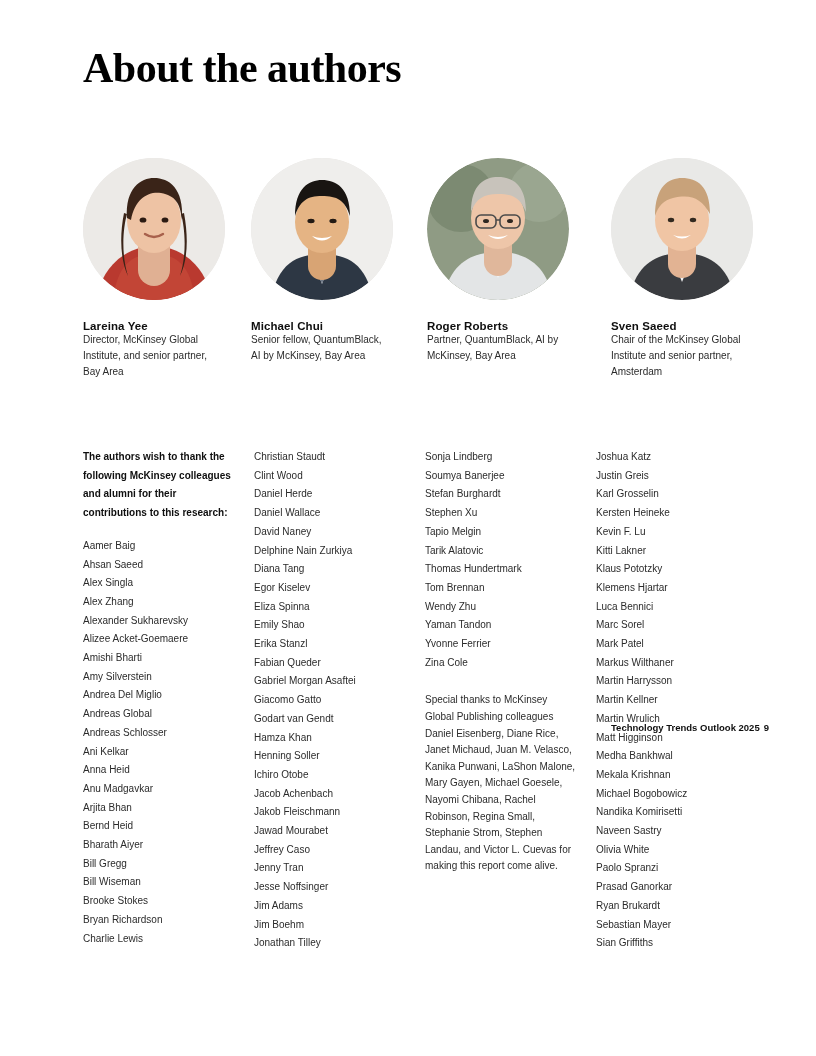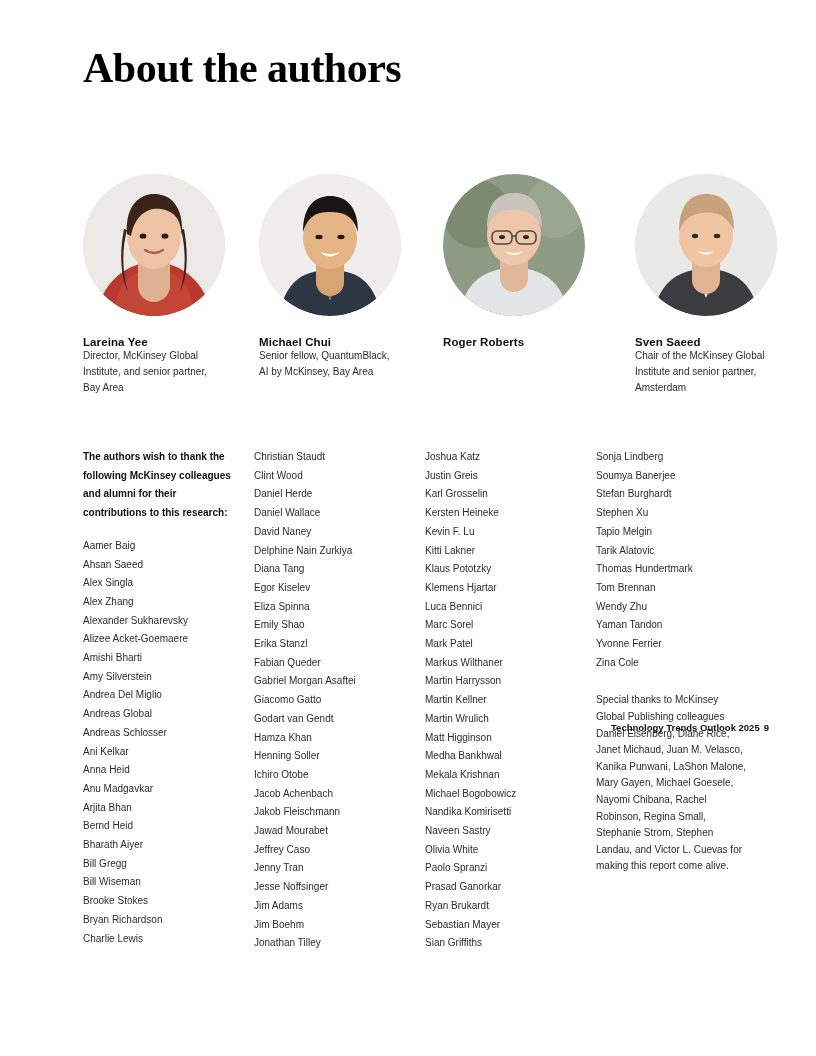--- a/index.html
+++ b/index.html
@@ -30,24 +30,24 @@
     font-size: 42px;
     font-weight: bold;
     letter-spacing: -0.5px;
     color: #000000;
   }
 
   
   .authors {
     position: absolute;
     left: 83px;
-    top: 174px;
+    top: 158px;
     width: 650px;
     display: flex;
-    gap: 8px;
+    gap: 0px;
   }
   .author {
     width: 178px;
     box-sizing: border-box;
     padding-right: 18px;
   }
   .portrait {
     width: 142px;
     height: 142px;
     border-radius: 50%;
@@ -208,20 +208,21 @@
             <rect x="49" y="57" width="20" height="13" rx="5" fill="none" stroke="#4a4a4a" stroke-width="1.6"></rect>
             <rect x="73" y="57" width="20" height="13" rx="5" fill="none" stroke="#4a4a4a" stroke-width="1.6"></rect>
             <path d="M69 62 h4" stroke="#4a4a4a" stroke-width="1.6"></path>
             <ellipse cx="59" cy="63" rx="3" ry="2" fill="#2f2721"></ellipse>
             <ellipse cx="83" cy="63" rx="3" ry="2" fill="#2f2721"></ellipse>
             <path d="M61 77 q10 8 20 0 q-10 4 -20 0 z" fill="#ffffff"></path>
           </g>
         </svg>
       </div>
       <div class="author-name">Roger Roberts</div>
+      <div class="author-role">Partner, QuantumBlack, AI by McKinsey, Bay Area</div>
     </div>
 
     <div class="author author-4">
       <div class="portrait">
         <svg width="142" height="142" viewBox="0 0 142 142" aria-hidden="true">
           <defs>
               <clipPath id="c4">
                 <circle cx="71" cy="71" r="71"></circle>
               </clipPath>
             </defs>
@@ -296,20 +297,36 @@
       <div class="name-item">Jawad Mourabet</div>
       <div class="name-item">Jeffrey Caso</div>
       <div class="name-item">Jenny Tran</div>
       <div class="name-item">Jesse Noffsinger</div>
       <div class="name-item">Jim Adams</div>
       <div class="name-item">Jim Boehm</div>
       <div class="name-item">Jonathan Tilley</div>
     </div>
 
     <div class="col">
+      <div class="name-item">Sonja Lindberg</div>
+      <div class="name-item">Soumya Banerjee</div>
+      <div class="name-item">Stefan Burghardt</div>
+      <div class="name-item">Stephen Xu</div>
+      <div class="name-item">Tapio Melgin</div>
+      <div class="name-item">Tarik Alatovic</div>
+      <div class="name-item">Thomas Hundertmark</div>
+      <div class="name-item">Tom Brennan</div>
+      <div class="name-item">Wendy Zhu</div>
+      <div class="name-item">Yaman Tandon</div>
+      <div class="name-item">Yvonne Ferrier</div>
+      <div class="name-item">Zina Cole</div>
+      <div class="special">Special thanks to McKinsey Global Publishing colleagues Daniel Eisenberg, Diane Rice, Janet Michaud, Juan M. Velasco, Kanika Punwani, LaShon Malone, Mary Gayen, Michael Goesele, Nayomi Chibana, Rachel Robinson, Regina Small, Stephanie Strom, Stephen Landau, and Victor L. Cuevas for making this report come alive.</div>
+    </div>
+
+    <div class="col">
       <div class="name-item">Joshua Katz</div>
       <div class="name-item">Justin Greis</div>
       <div class="name-item">Karl Grosselin</div>
       <div class="name-item">Kersten Heineke</div>
       <div class="name-item">Kevin F. Lu</div>
       <div class="name-item">Kitti Lakner</div>
       <div class="name-item">Klaus Pototzky</div>
       <div class="name-item">Klemens Hjartar</div>
       <div class="name-item">Luca Bennici</div>
       <div class="name-item">Marc Sorel</div>
@@ -325,36 +342,20 @@
       <div class="name-item">Nandika Komirisetti</div>
       <div class="name-item">Naveen Sastry</div>
       <div class="name-item">Olivia White</div>
       <div class="name-item">Paolo Spranzi</div>
       <div class="name-item">Prasad Ganorkar</div>
       <div class="name-item">Ryan Brukardt</div>
       <div class="name-item">Sebastian Mayer</div>
       <div class="name-item">Sian Griffiths</div>
     </div>
 
-    <div class="col">
-      <div class="name-item">Sonja Lindberg</div>
-      <div class="name-item">Soumya Banerjee</div>
-      <div class="name-item">Stefan Burghardt</div>
-      <div class="name-item">Stephen Xu</div>
-      <div class="name-item">Tapio Melgin</div>
-      <div class="name-item">Tarik Alatovic</div>
-      <div class="name-item">Thomas Hundertmark</div>
-      <div class="name-item">Tom Brennan</div>
-      <div class="name-item">Wendy Zhu</div>
-      <div class="name-item">Yaman Tandon</div>
-      <div class="name-item">Yvonne Ferrier</div>
-      <div class="name-item">Zina Cole</div>
-      <div class="special">Special thanks to McKinsey Global Publishing colleagues Daniel Eisenberg, Diane Rice, Janet Michaud, Juan M. Velasco, Kanika Punwani, LaShon Malone, Mary Gayen, Michael Goesele, Nayomi Chibana, Rachel Robinson, Regina Small, Stephanie Strom, Stephen Landau, and Victor L. Cuevas for making this report come alive.</div>
-    </div>
-
   </div>
 
   <div class="footer">
     <span class="footer-title">Technology Trends Outlook 2025</span>
     <span class="footer-page">9</span>
   </div>
 
 </div>
 
 </body></html>

